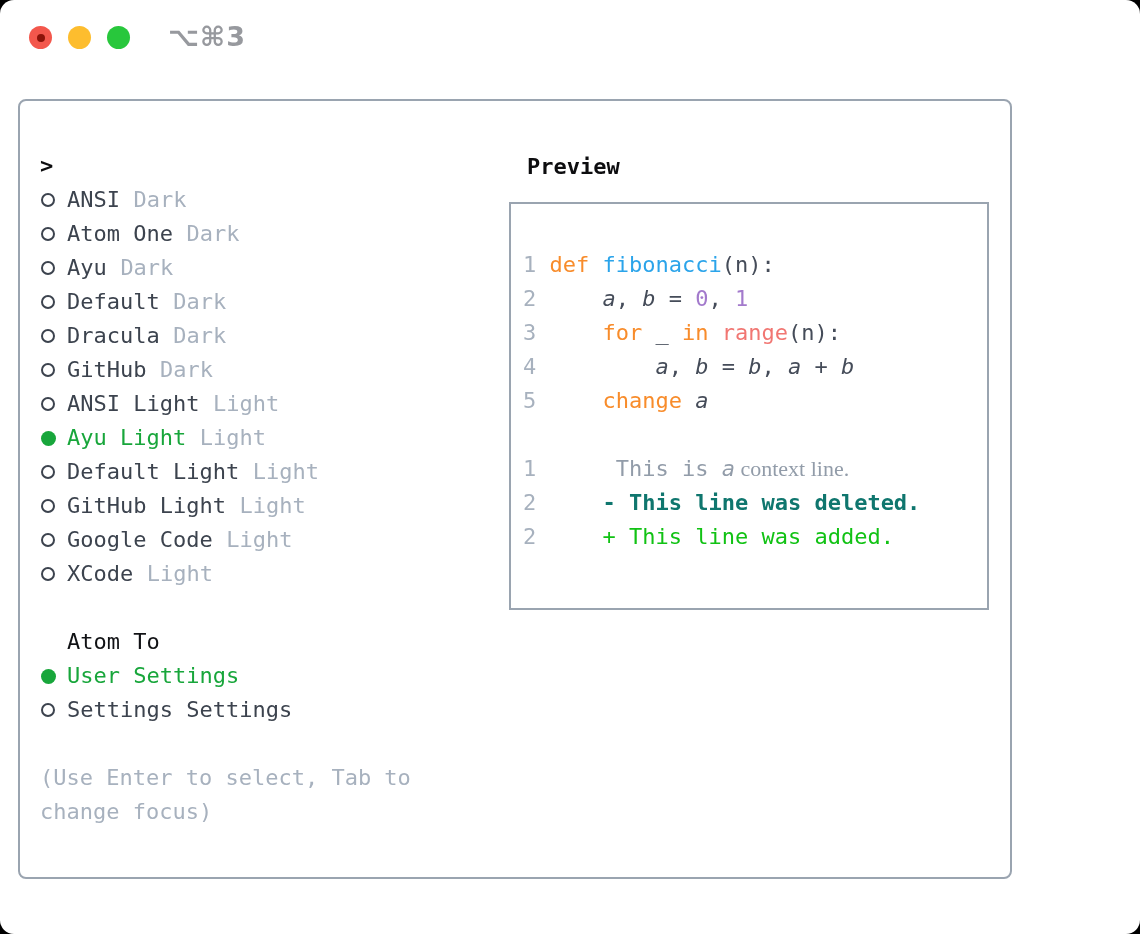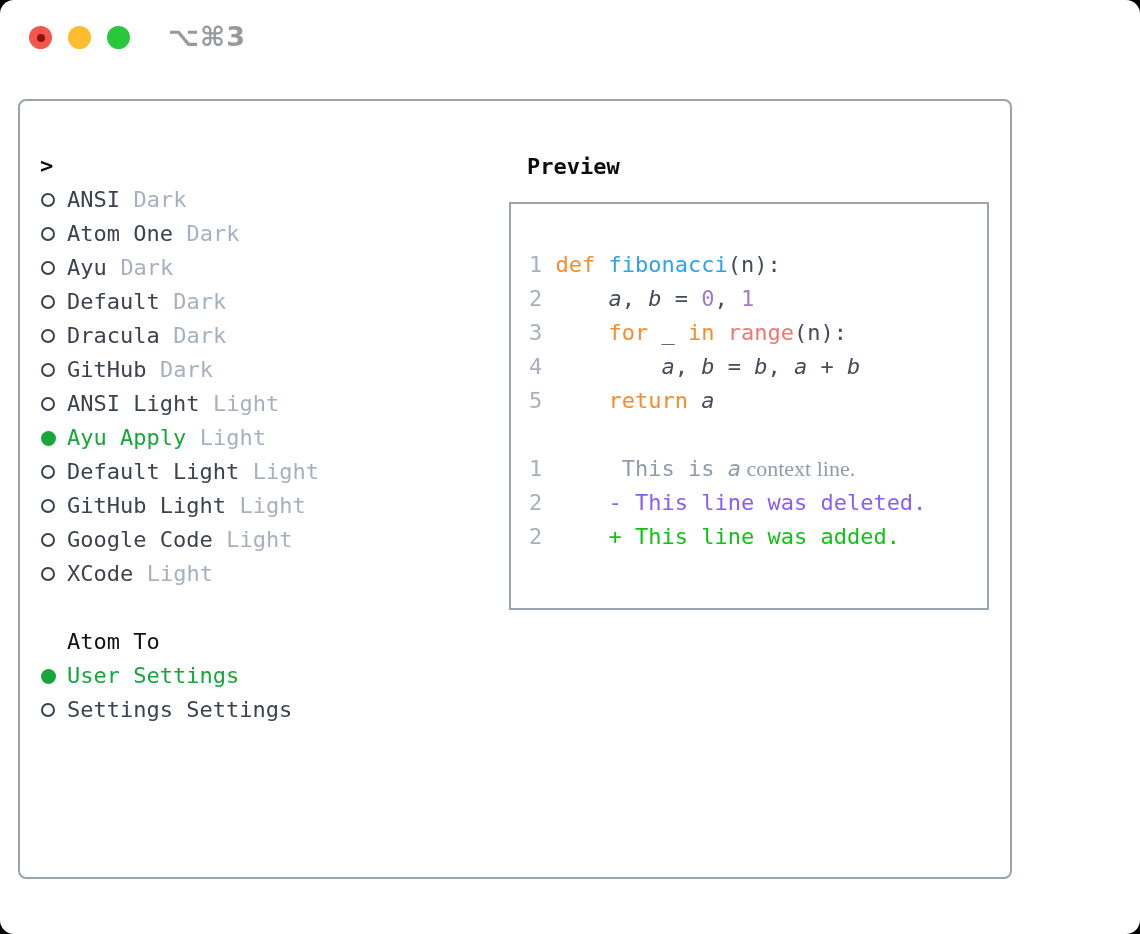--- a/index.html
+++ b/index.html
@@ -37,21 +37,21 @@
   .apply{margin-top:34px;}
   .apply-title{color:#111215;}
   .hint{margin-top:34px;color:var(--muted);}
   .hint div{height:34px;}
   
   .preview-title{position:absolute;left:472px;top:48px;height:34px;display:flex;align-items:center;font-size:22px;font-weight:bold;color:var(--title);margin-left:35px;}
   .preview-box{
     position:absolute;left:489px;top:101px;width:480px;height:408px;box-sizing:border-box;
     border:2px solid var(--border);background:#fff;
   }
-  .code{padding:44px 18px;font-size:22px;line-height:34px;}
+  .code{padding:44px 12px;font-size:22px;line-height:34px;}
   .code-line{height:34px;white-space:pre;}
 </style>
 </head>
 <body>
 
 <div class="window">
 
   <div class="titlebar">
     <button class="tl tl-close" style="background: rgb(243, 87, 76);">
         <span class="tl-dot" style="background: rgb(140, 19, 9);"></span>
@@ -69,50 +69,54 @@
       </div>
 
       <div id="theme-list">
           <div class="row"><span class="marker"><span class="dot"></span></span><span class="iname">ANSI</span><span class="ivariant">Dark</span></div>
           <div class="row"><span class="marker"><span class="dot"></span></span><span class="iname">Atom One</span><span class="ivariant">Dark</span></div>
           <div class="row"><span class="marker"><span class="dot"></span></span><span class="iname">Ayu</span><span class="ivariant">Dark</span></div>
           <div class="row"><span class="marker"><span class="dot"></span></span><span class="iname">Default</span><span class="ivariant">Dark</span></div>
           <div class="row"><span class="marker"><span class="dot"></span></span><span class="iname">Dracula</span><span class="ivariant">Dark</span></div>
           <div class="row"><span class="marker"><span class="dot"></span></span><span class="iname">GitHub</span><span class="ivariant">Dark</span></div>
           <div class="row"><span class="marker"><span class="dot"></span></span><span class="iname">ANSI Light</span><span class="ivariant">Light</span></div>
-          <div class="row sel"><span class="marker"><span class="dot filled"></span></span><span class="iname">Ayu Apply</span><span class="ivariant">Light</span></div>
+          <div class="row sel"><span class="marker"><span class="dot filled"></span></span><span class="iname">Ayu Light</span><span class="ivariant">Light</span></div>
           <div class="row"><span class="marker"><span class="dot"></span></span><span class="iname">Default Light</span><span class="ivariant">Light</span></div>
           <div class="row"><span class="marker"><span class="dot"></span></span><span class="iname">GitHub Light</span><span class="ivariant">Light</span></div>
           <div class="row"><span class="marker"><span class="dot"></span></span><span class="iname">Google Code</span><span class="ivariant">Light</span></div>
           <div class="row"><span class="marker"><span class="dot"></span></span><span class="iname">XCode</span><span class="ivariant">Light</span></div>
         </div>
 
       <div class="apply">
         <div class="row">
           <span class="marker"></span>
           <span class="apply-title">Atom To</span>
         </div>
         <div id="apply-options">
             <div class="row sel"><span class="marker"><span class="dot filled"></span></span><span class="iname">User Settings</span></div>
             <div class="row"><span class="marker"><span class="dot"></span></span><span class="iname">Settings Settings</span></div>
           </div>
       </div>
 
+      <div class="hint" id="hint">
+          <div>(Use Enter to select, Tab to</div>
+          <div>change focus)</div>
+        </div>
     </div>
 
     <div class="preview-title">Preview</div>
 
     <div class="preview-box">
       <div class="code" id="code">
           <div class="code-line"><span style="color: rgb(167, 177, 190);">1 </span><span style="color: rgb(248, 140, 43);">def</span><span style="color: rgb(69, 76, 89);"> </span><span style="color: rgb(43, 164, 234);">fibonacci</span><span style="color: rgb(69, 76, 89);">(n):</span></div>
           <div class="code-line"><span style="color: rgb(167, 177, 190);">2 </span><span style="color: rgb(69, 76, 89);">    </span><span style="color: rgb(69, 76, 89); font-style: italic;">a</span><span style="color: rgb(69, 76, 89);">, </span><span style="color: rgb(69, 76, 89); font-style: italic;">b</span><span style="color: rgb(69, 76, 89);"> = </span><span style="color: rgb(163, 122, 204);">0</span><span style="color: rgb(69, 76, 89);">, </span><span style="color: rgb(163, 122, 204);">1</span></div>
           <div class="code-line"><span style="color: rgb(167, 177, 190);">3 </span><span style="color: rgb(69, 76, 89);">    </span><span style="color: rgb(248, 140, 43);">for</span><span style="color: rgb(69, 76, 89);"> _ </span><span style="color: rgb(248, 140, 43);">in</span><span style="color: rgb(69, 76, 89);"> </span><span style="color: rgb(241, 118, 114);">range</span><span style="color: rgb(69, 76, 89);">(n):</span></div>
           <div class="code-line"><span style="color: rgb(167, 177, 190);">4 </span><span style="color: rgb(69, 76, 89);">        </span><span style="color: rgb(69, 76, 89); font-style: italic;">a</span><span style="color: rgb(69, 76, 89);">, </span><span style="color: rgb(69, 76, 89); font-style: italic;">b</span><span style="color: rgb(69, 76, 89);"> = </span><span style="color: rgb(69, 76, 89); font-style: italic;">b</span><span style="color: rgb(69, 76, 89);">, </span><span style="color: rgb(69, 76, 89); font-style: italic;">a</span><span style="color: rgb(69, 76, 89);"> + </span><span style="color: rgb(69, 76, 89); font-style: italic;">b</span></div>
-          <div class="code-line"><span style="color: rgb(167, 177, 190);">5 </span><span style="color: rgb(69, 76, 89);">    </span><span style="color: rgb(248, 140, 43);">return</span><span style="color: rgb(69, 76, 89);"> </span><span style="color: rgb(69, 76, 89); font-style: italic;">a</span></div>
+          <div class="code-line"><span style="color: rgb(167, 177, 190);">5 </span><span style="color: rgb(69, 76, 89);">    </span><span style="color: rgb(248, 140, 43);">change</span><span style="color: rgb(69, 76, 89);"> </span><span style="color: rgb(69, 76, 89); font-style: italic;">a</span></div>
           <div class="code-line">&nbsp;</div>
           <div class="code-line"><span style="color: rgb(167, 177, 190);">1 </span><span style="color: rgb(146, 156, 169);">     This is </span><span style="color: rgb(146, 156, 169); font-style: italic;">a</span><span style="color: rgb(146, 156, 169); font-family: Liberation Serif, serif;"> context line.</span></div>
-          <div class="code-line"><span style="color: rgb(167, 177, 190);">2 </span><span style="color: #8b5cf6;">    - This line was deleted.</span></div>
+          <div class="code-line"><span style="color: rgb(167, 177, 190);">2 </span><span style="color: #0f766e; font-weight: bold;">    - This line was deleted.</span></div>
           <div class="code-line"><span style="color: rgb(167, 177, 190);">2 </span><span style="color: rgb(17, 194, 20);">    + This line was added.</span></div>
         </div>
     </div>
 
   </div>
 </div>
 
 </body></html>

